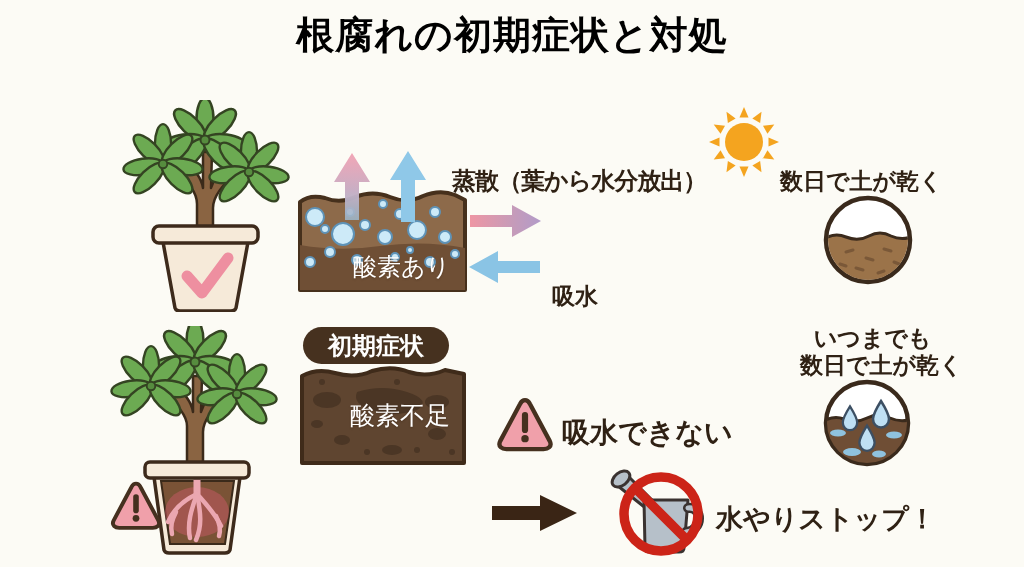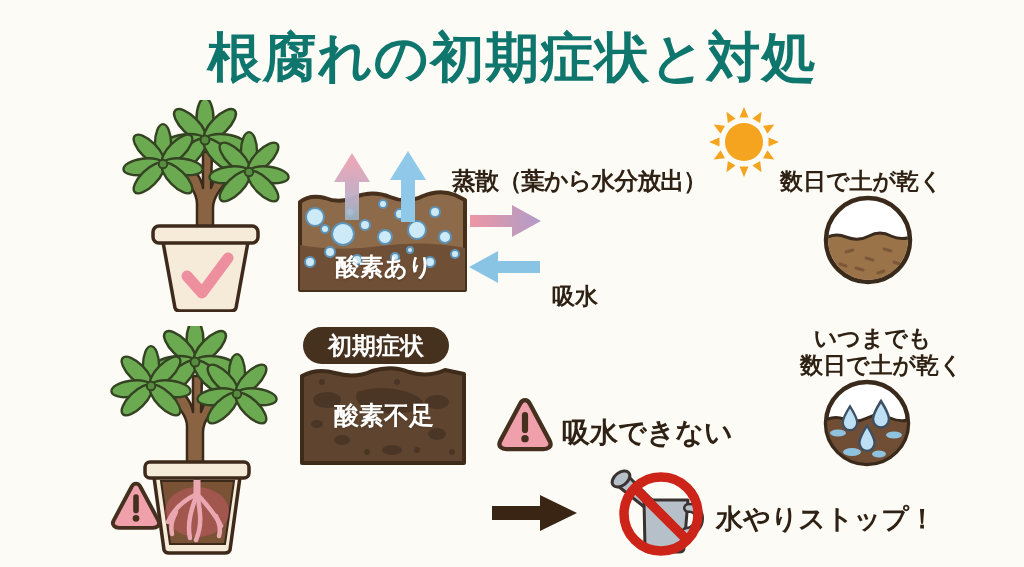--- a/index.html
+++ b/index.html
@@ -1,34 +1,34 @@
 <!DOCTYPE html>
 <html><head>
 <meta charset="utf-8">
 <style>
   html,body{margin:0;padding:0;background:#fcfbf5;}
   #canvas{position:relative;width:1024px;height:567px;background:#fcfbf5;overflow:hidden;
           font-family:"Liberation Sans",sans-serif;color:#2f2114;}
   .abs{position:absolute;}
-  .title{left:0;right:0;top:22px;text-align:center;font-size:54px;font-weight:900;
-         color:#0f766e;letter-spacing:1px;}
+  .title{left:0;right:0;top:10px;text-align:center;font-size:38px;font-weight:900;
+         color:#000000;letter-spacing:1px;}
   .badge{display:flex;align-items:center;justify-content:center;font-weight:800;}
   .badge-pink{left:300px;top:114px;width:205px;height:38px;background:#ef9fae;
               border-radius:20px;color:#4a2a1e;font-size:25px;
               box-shadow:inset 0 -3px 0 rgba(120,40,60,.18);}
   .badge-dark{left:303px;top:327px;width:146px;height:37px;background:#46311f;
               border-radius:19px;color:#ffffff;font-size:24px;}
   .lbl{font-weight:800;color:#2f2114;white-space:nowrap;}
   .lbl-transpiration{left:452px;top:165px;font-size:24px;letter-spacing:-1px;}
   .lbl-absorption{left:552px;top:233px;font-size:23px;margin-top:48px;}
   .lbl-dry{left:780px;top:166px;font-size:23px;}
   .lbl-damp{left:800px;top:325px;width:145px;text-align:center;font-size:23px;line-height:27px;}
   .lbl-warning{left:562px;top:414px;font-size:28px;}
   .lbl-action{left:716px;top:501px;font-size:27px;}
-  .soil-status{color:#ffffff;font-weight:700;text-align:center;width:132px;
+  .soil-status{color:#ffffff;font-weight:400;text-align:right;width:132px;
                text-shadow:0 1px 2px rgba(50,30,15,.35);}
   .soil-status-1{left:318px;top:251px;font-size:24px;}
   .soil-status-2{left:318px;top:399px;font-size:25px;}
 </style>
 </head>
 <body>
 
 <div id="canvas">
 
   <div class="abs title">根腐れの初期症状と対処</div>

